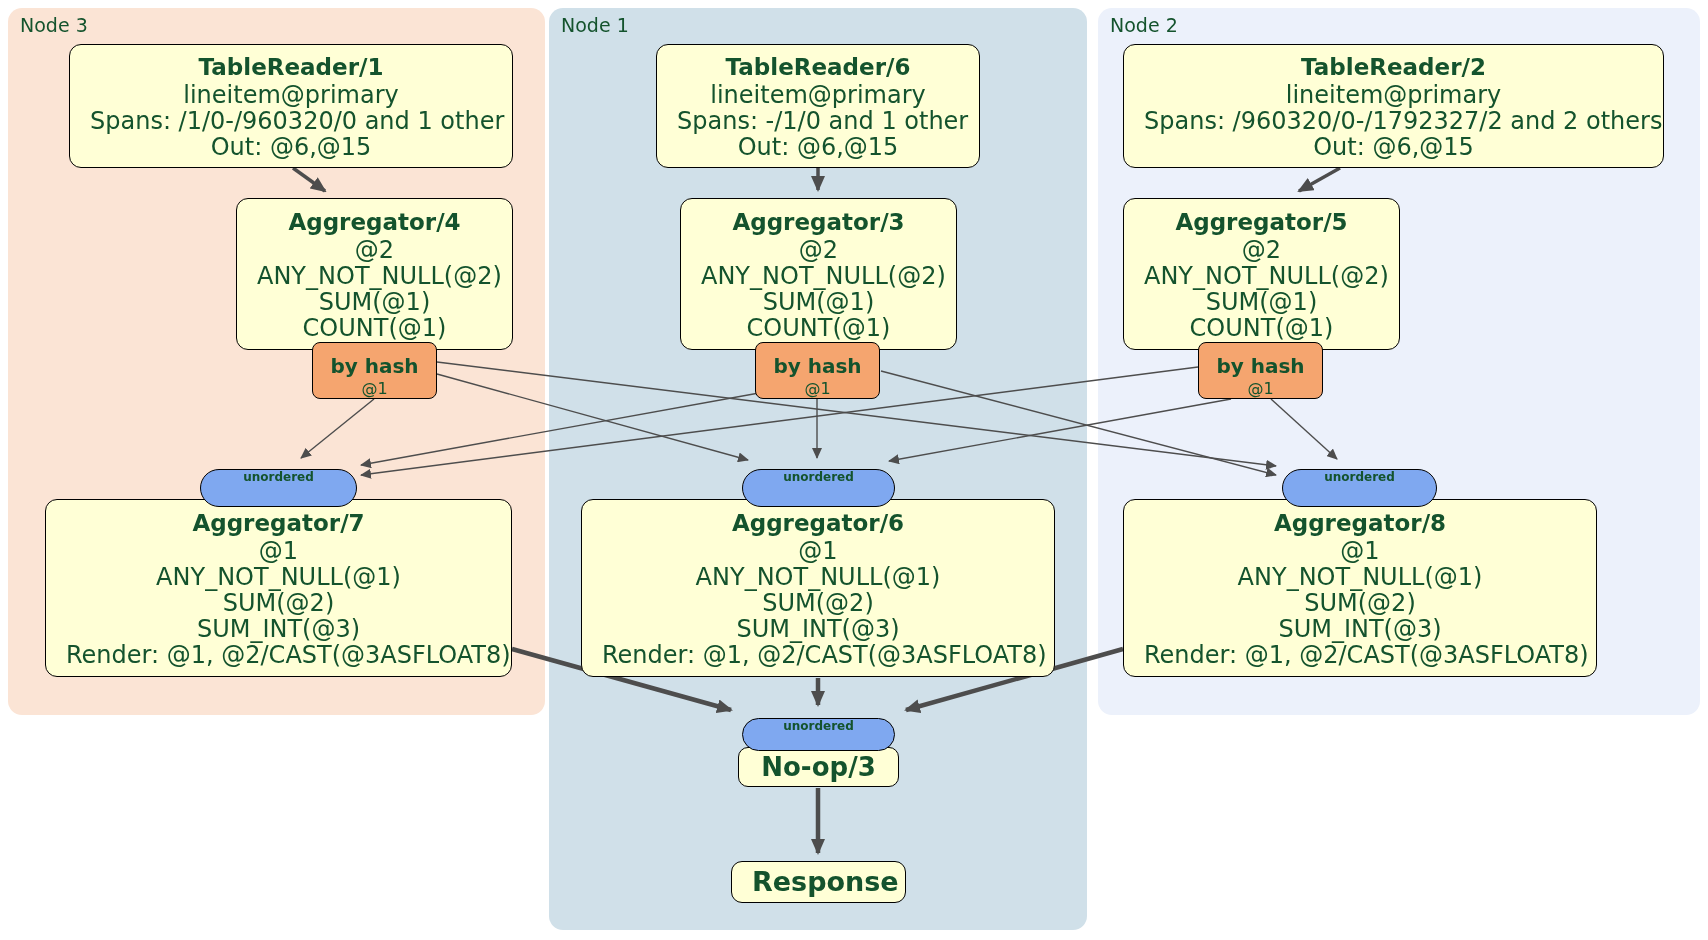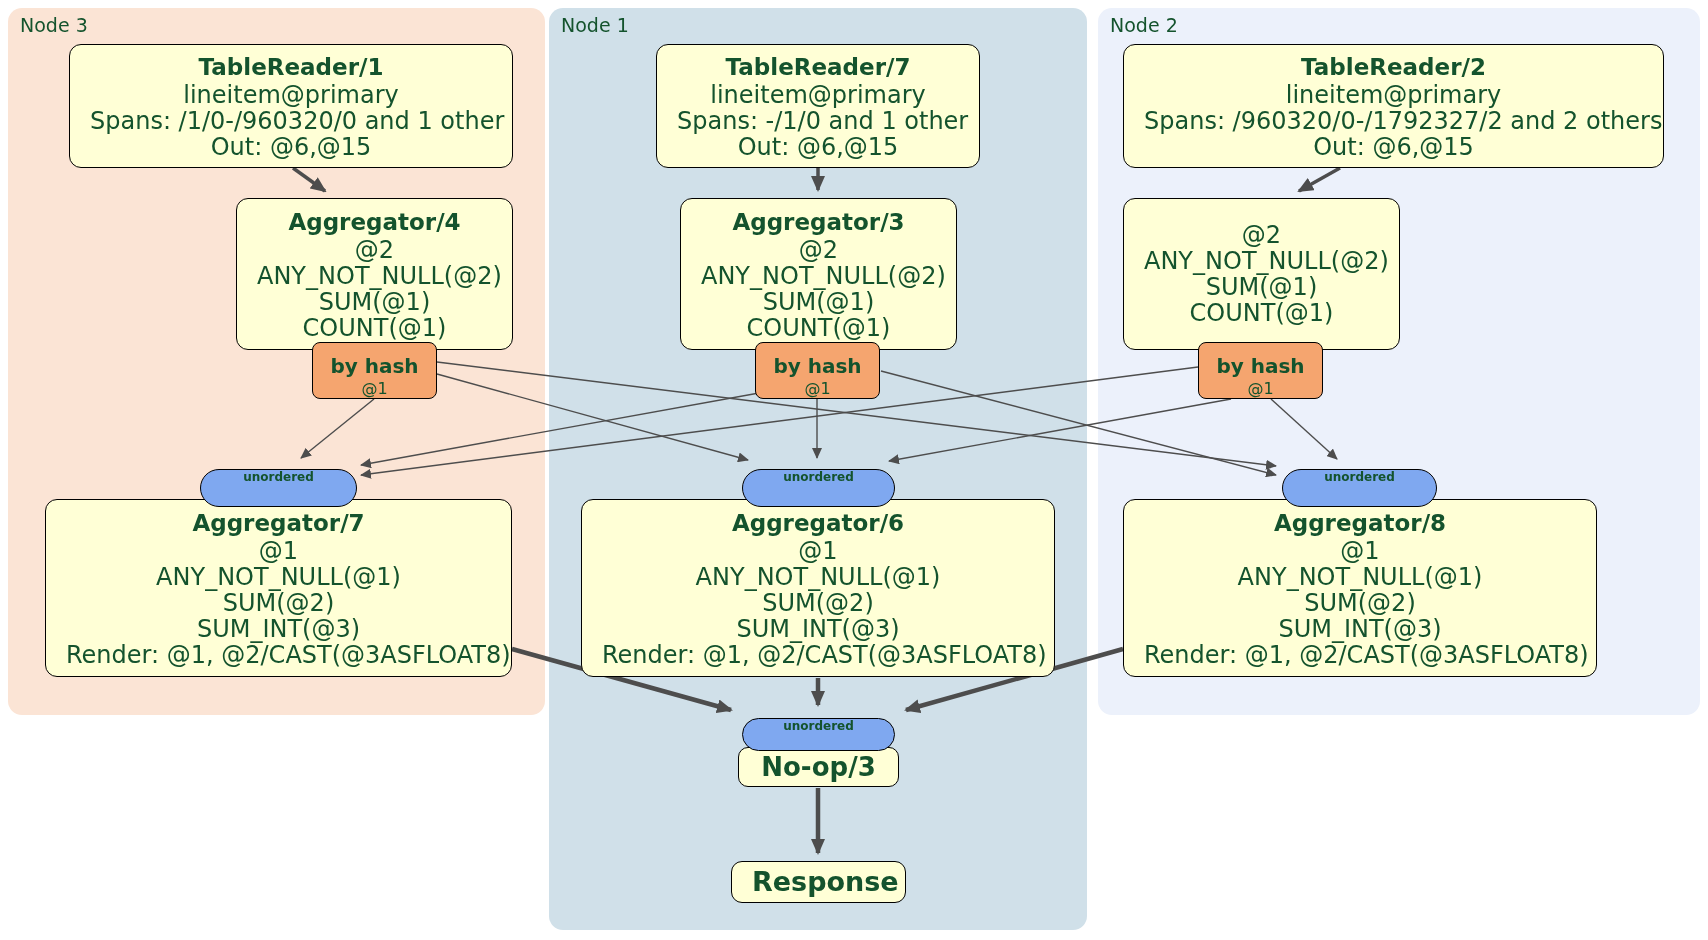--- a/index.html
+++ b/index.html
@@ -116,21 +116,21 @@
   <div class="proc" style="left:45px; top:499px; width:467px; height:178px;">
     <div class="proc-title">Aggregator/7</div>
     <div class="proc-line">@1</div>
     <div class="proc-line">ANY_NOT_NULL(@1)</div>
     <div class="proc-line">SUM(@2)</div>
     <div class="proc-line">SUM_INT(@3)</div>
     <div class="proc-line">Render: @1, @2/CAST(@3ASFLOAT8)</div>
   </div>
 
   <div class="proc" style="left:656px; top:44px; width:324px; height:124px;">
-    <div class="proc-title">TableReader/7</div>
+    <div class="proc-title">TableReader/6</div>
     <div class="proc-line">lineitem@primary</div>
     <div class="proc-line">Spans: -/1/0 and 1 other</div>
     <div class="proc-line">Out: @6,@15</div>
   </div>
 
   <div class="proc" style="left:680px; top:198px; width:277px; height:152px;">
     <div class="proc-title">Aggregator/3</div>
     <div class="proc-line">@2</div>
     <div class="proc-line">ANY_NOT_NULL(@2)</div>
     <div class="proc-line">SUM(@1)</div>
@@ -156,20 +156,21 @@
   </div>
 
   <div class="proc" style="left:1123px; top:44px; width:541px; height:124px;">
     <div class="proc-title">TableReader/2</div>
     <div class="proc-line">lineitem@primary</div>
     <div class="proc-line">Spans: /960320/0-/1792327/2 and 2 others</div>
     <div class="proc-line">Out: @6,@15</div>
   </div>
 
   <div class="proc" style="left:1123px; top:198px; width:277px; height:152px;">
+    <div class="proc-title">Aggregator/5</div>
     <div class="proc-line">@2</div>
     <div class="proc-line">ANY_NOT_NULL(@2)</div>
     <div class="proc-line">SUM(@1)</div>
     <div class="proc-line">COUNT(@1)</div>
   </div>
 
   <div class="router" style="left:1198px; top:342px; width:125px; height:57px;">
     <div class="router-label">by hash</div>
     <div class="router-key">@1</div>
   </div>

